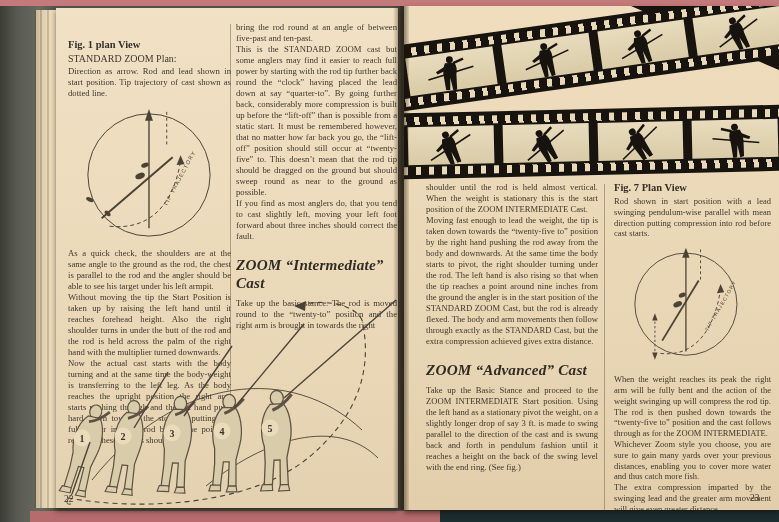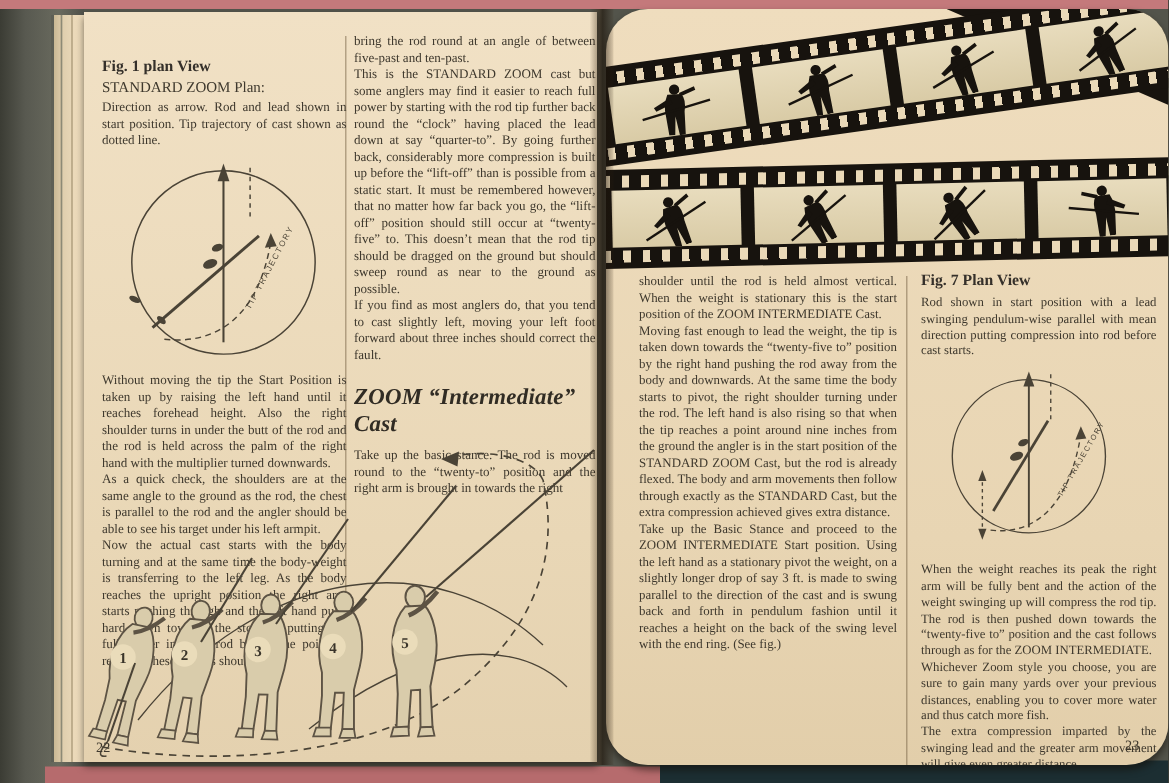--- a/index.html
+++ b/index.html
@@ -12,21 +12,21 @@
   .bot-right{position:absolute;left:440px;top:507px;width:339px;height:15px;background:#1c2e32;}
   .edges{position:absolute;left:34px;top:10px;width:26px;height:498px;
     background:linear-gradient(90deg,#5e5f55 0,#5e5f55 2px,#c9b894 2px,#d8c6a4 6px,#8d8a76 7px,
       #e0cfae 8px,#e6d5b5 13px,#a99877 14px,#ecdaba 15px,#eedcbc 26px);}
   .page{position:absolute;overflow:hidden;}
   .page.left{left:56px;top:8px;width:342px;height:500px;
     background:linear-gradient(180deg,#f1e1c5,#e9d7b6 70%,#e4d1af);
     box-shadow:0 3px 5px rgba(20,15,8,.55);}
   .page.right{left:404px;top:6px;width:375px;height:504px;
     background:linear-gradient(180deg,#efddbe,#e8d5b3 70%,#e2ceaa);
-    box-shadow:0 3px 5px rgba(20,15,8,.55);border-radius:28px;}
+    box-shadow:0 3px 5px rgba(20,15,8,.55);}
   .gutter{position:absolute;left:393px;top:6px;width:16px;height:504px;z-index:6;
     background:linear-gradient(90deg,rgba(60,40,20,0),rgba(48,32,14,.45) 42%,rgba(28,18,7,.6) 55%,rgba(60,40,20,.1));}
   .col{position:absolute;}
   .col p{margin:0;font-size:8.7px;line-height:11px;text-align:justify;color:#3e382d;}
   .colL1{left:12px;top:31px;width:163px;}
   .colL2{left:180px;top:14px;width:161px;}
   .colR1{left:22px;top:176px;width:172px;}
   .colR1 p{font-size:8.6px;line-height:11px;}
   .colR2{left:210px;top:176px;width:157px;}
   .colR2 p{font-size:8.5px;line-height:10.8px;}
@@ -110,22 +110,22 @@
         <line class="ink" x1="38" y1="116" x2="110" y2="54" stroke-width="2"></line>
         <ellipse class="ink-fill" cx="82" cy="62" rx="4" ry="2.4" transform="rotate(-20 82 62)"></ellipse>
         <ellipse class="ink-fill" cx="77" cy="73" rx="5" ry="3" transform="rotate(-20 77 73)"></ellipse>
         <ellipse class="ink-fill" cx="44" cy="111" rx="3.5" ry="2" transform="rotate(40 44 111)"></ellipse>
         <ellipse class="ink-fill" cx="26" cy="97" rx="4" ry="2" transform="rotate(25 26 97)"></ellipse>
         <path class="ink" d="M 46 124 C 84 128 110 106 118 58" stroke-dasharray="4,3"></path>
         <polygon class="ink-fill" points="118,52 114,62 122,61"></polygon>
         <text class="traj-label" transform="translate(104,104) rotate(-62)">TIP TRAJECTORY</text>
       </svg>
 
+      <p>As a quick check, the shoulders are at the same angle to the ground as the rod, the chest is parallel to the rod and the angler should be able to see his target under his left armpit.</p>
       <p>Without moving the tip the Start Position is taken up by raising the left hand until it reaches forehead height. Also the right shoulder turns in under the butt of the rod and the rod is held across the palm of the right hand with the multiplier turned downwards.</p>
-      <p>As a quick check, the shoulders are at the same angle to the ground as the rod, the chest is parallel to the rod and the angler should be able to see his target under his left armpit.</p>
       <p>Now the actual cast starts with the body turning and at the same time the body-weight is transferring to the left leg. As the body reaches the upright position the right arm starts pushing through and the left hand pulls hard down towards the stomach putting the full power into the rod before the point of release. These actions should</p>
     </div>
 
     <div class="col colL2">
       <p>bring the rod round at an angle of between five-past and ten-past.</p>
       <p>This is the STANDARD ZOOM cast but some anglers may find it easier to reach full power by starting with the rod tip further back round the “clock” having placed the lead down at say “quarter-to”. By going further back, considerably more compression is built up before the “lift-off” than is possible from a static start. It must be remembered however, that no matter how far back you go, the “lift-off” position should still occur at “twenty-five” to. This doesn’t mean that the rod tip should be dragged on the ground but should sweep round as near to the ground as possible.</p>
       <p>If you find as most anglers do, that you tend to cast slightly left, moving your left foot forward about three inches should correct the fault.</p>
       <div class="sec-head">ZOOM “Intermediate” Cast</div>
       <p>Take up the basic stance. The rod is moved round to the “twenty-to” position and the right arm is brought in towards the right</p>
     </div>
@@ -227,20 +227,21 @@
           </div>
       </div>
       <div class="holes"></div>
     </div>
 
     <div class="rule ruleR"></div>
 
     <div class="col colR1">
       <p>shoulder until the rod is held almost vertical. When the weight is stationary this is the start position of the ZOOM INTERMEDIATE Cast.</p>
       <p>Moving fast enough to lead the weight, the tip is taken down towards the “twenty-five to” position by the right hand pushing the rod away from the body and downwards. At the same time the body starts to pivot, the right shoulder turning under the rod. The left hand is also rising so that when the tip reaches a point around nine inches from the ground the angler is in the start position of the STANDARD ZOOM Cast, but the rod is already flexed. The body and arm movements then follow through exactly as the STANDARD Cast, but the extra compression achieved gives extra distance.</p>
+      <div class="sec-head">ZOOM “Advanced” Cast</div>
       <p>Take up the Basic Stance and proceed to the ZOOM INTERMEDIATE Start position. Using the left hand as a stationary pivot the weight, on a slightly longer drop of say 3 ft. is made to swing parallel to the direction of the cast and is swung back and forth in pendulum fashion until it reaches a height on the back of the swing level with the end ring. (See fig.)</p>
     </div>
 
     <div class="col colR2">
       <div class="fig-title">Fig. 7 Plan View</div>
       <p>Rod shown in start position with a lead swinging pendulum-wise parallel with mean direction putting compression into rod before cast starts.</p>
 
       <svg class="plan" width="150" height="124" viewBox="0 0 150 136">
         <circle class="ink" cx="76" cy="66" r="56" stroke-width="1"></circle>
         <line class="ink" x1="76" y1="118" x2="76" y2="12" stroke-width="1.4"></line>

